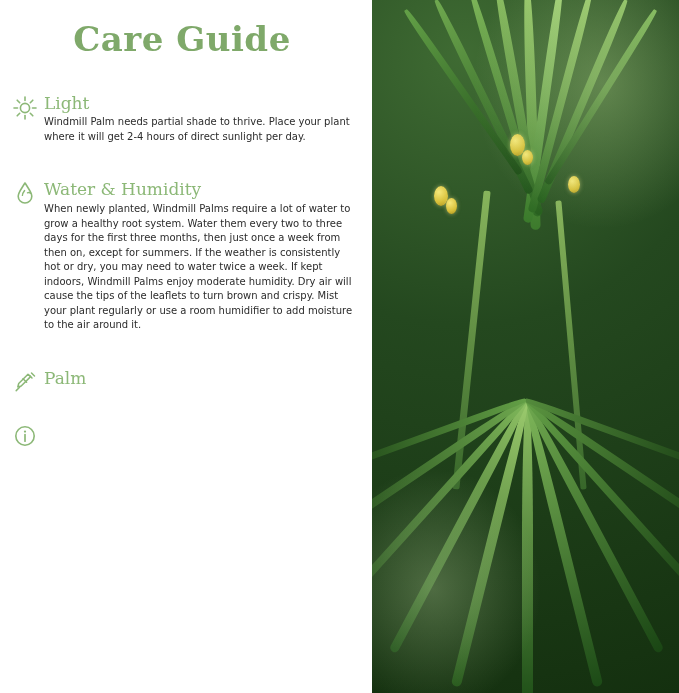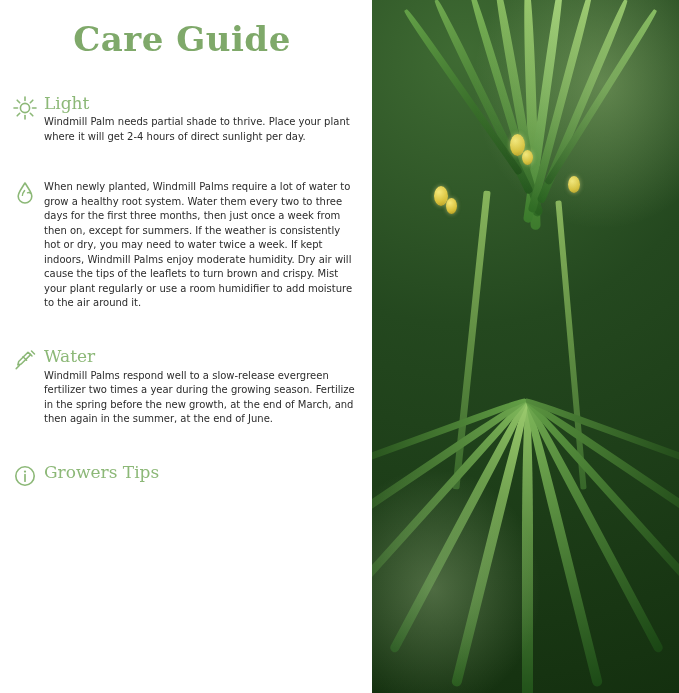--- a/index.html
+++ b/index.html
@@ -140,48 +140,47 @@
     </div>
 
     <div class="section">
       <span class="ico">
         <svg width="26" height="26" viewBox="0 0 26 26">
           <path d="M13 3 C9 9.5 6.2 12.6 6.2 16.2 A6.8 6.8 0 0 0 19.8 16.2 C19.8 12.6 17 9.5 13 3 Z" fill="none" stroke="#8cb877" stroke-width="1.6" stroke-linejoin="round"></path>
           <path d="M12.6 10.5 C11.2 12.4 10.4 14 10.4 15.4" fill="none" stroke="#8cb877" stroke-width="1.4" stroke-linecap="round"></path>
           <path d="M15.4 12.8 c1.3 -0.6 2.4 -0.3 3.2 0.5" fill="none" stroke="#8cb877" stroke-width="1.4" stroke-linecap="round"></path>
         </svg>
       </span>
+      <h2 class="sec-head">Water &amp; Humidity</h2>
       <p class="sec-body">When newly planted, Windmill Palms require a lot of water to grow a healthy root system. Water them every two to three days for the first three months, then just once a week from then on, except for summers. If the weather is consistently hot or dry, you may need to water twice a week. If kept indoors, Windmill Palms enjoy moderate humidity. Dry air will cause the tips of the leaflets to turn brown and crispy. Mist your plant regularly or use a room humidifier to add moisture to the air around it.</p>
     </div>
 
     <div class="section">
       <span class="ico">
         <svg width="26" height="26" viewBox="0 0 26 26">
           <g stroke="#8cb877" stroke-width="1.5" fill="none" stroke-linecap="round" stroke-linejoin="round">
             <line x1="19.5" y1="4" x2="22.5" y2="7"></line>
             <line x1="17.5" y1="6.5" x2="20" y2="9"></line>
             <path d="M18.6 7.6 L9.2 17 l-3.4 0.9 l0.9 -3.4 L16 5.3 Z"></path>
             <line x1="4.2" y1="21.6" x2="7.6" y2="18.2"></line>
             <line x1="11" y1="9.7" x2="14.6" y2="13.3"></line>
           </g>
         </svg>
       </span>
-      <h2 class="sec-head">Water</h2>
-      <p class="sec-body">Windmill Palms respond well to a slow-release evergreen fertilizer two times a year during the growing season. Fertilize in the spring before the new growth, at the end of March, and then again in the summer, at the end of June.</p>
+      <h2 class="sec-head">Palm</h2>
     </div>
 
     <div class="section">
       <span class="ico">
         <svg width="26" height="26" viewBox="0 0 26 26">
           <circle cx="13" cy="13" r="9.2" fill="none" stroke="#8cb877" stroke-width="1.6"></circle>
           <circle cx="13" cy="8.6" r="1.15" fill="#8cb877"></circle>
           <line x1="13" y1="11.6" x2="13" y2="18.2" stroke="#8cb877" stroke-width="1.7" stroke-linecap="round"></line>
         </svg>
       </span>
-      <h2 class="sec-head">Growers Tips</h2>
     </div>
 
   </div>
 
   <div class="photo">
     <div class="sky"></div>
 
     <div class="blade" style="left:150px; top:-20px; width:10px; height:250px; background:linear-gradient(180deg,#9ccb6e,#3c7a2c); transform:rotate(-2deg);"></div>
     <div class="blade" style="left:120px; top:-20px; width:9px; height:240px; background:linear-gradient(180deg,#8fc165,#2f6a24); transform:rotate(-10deg);"></div>
     <div class="blade" style="left:185px; top:-20px; width:9px; height:245px; background:linear-gradient(180deg,#a6d47a,#3a7a2b); transform:rotate(8deg);"></div>

